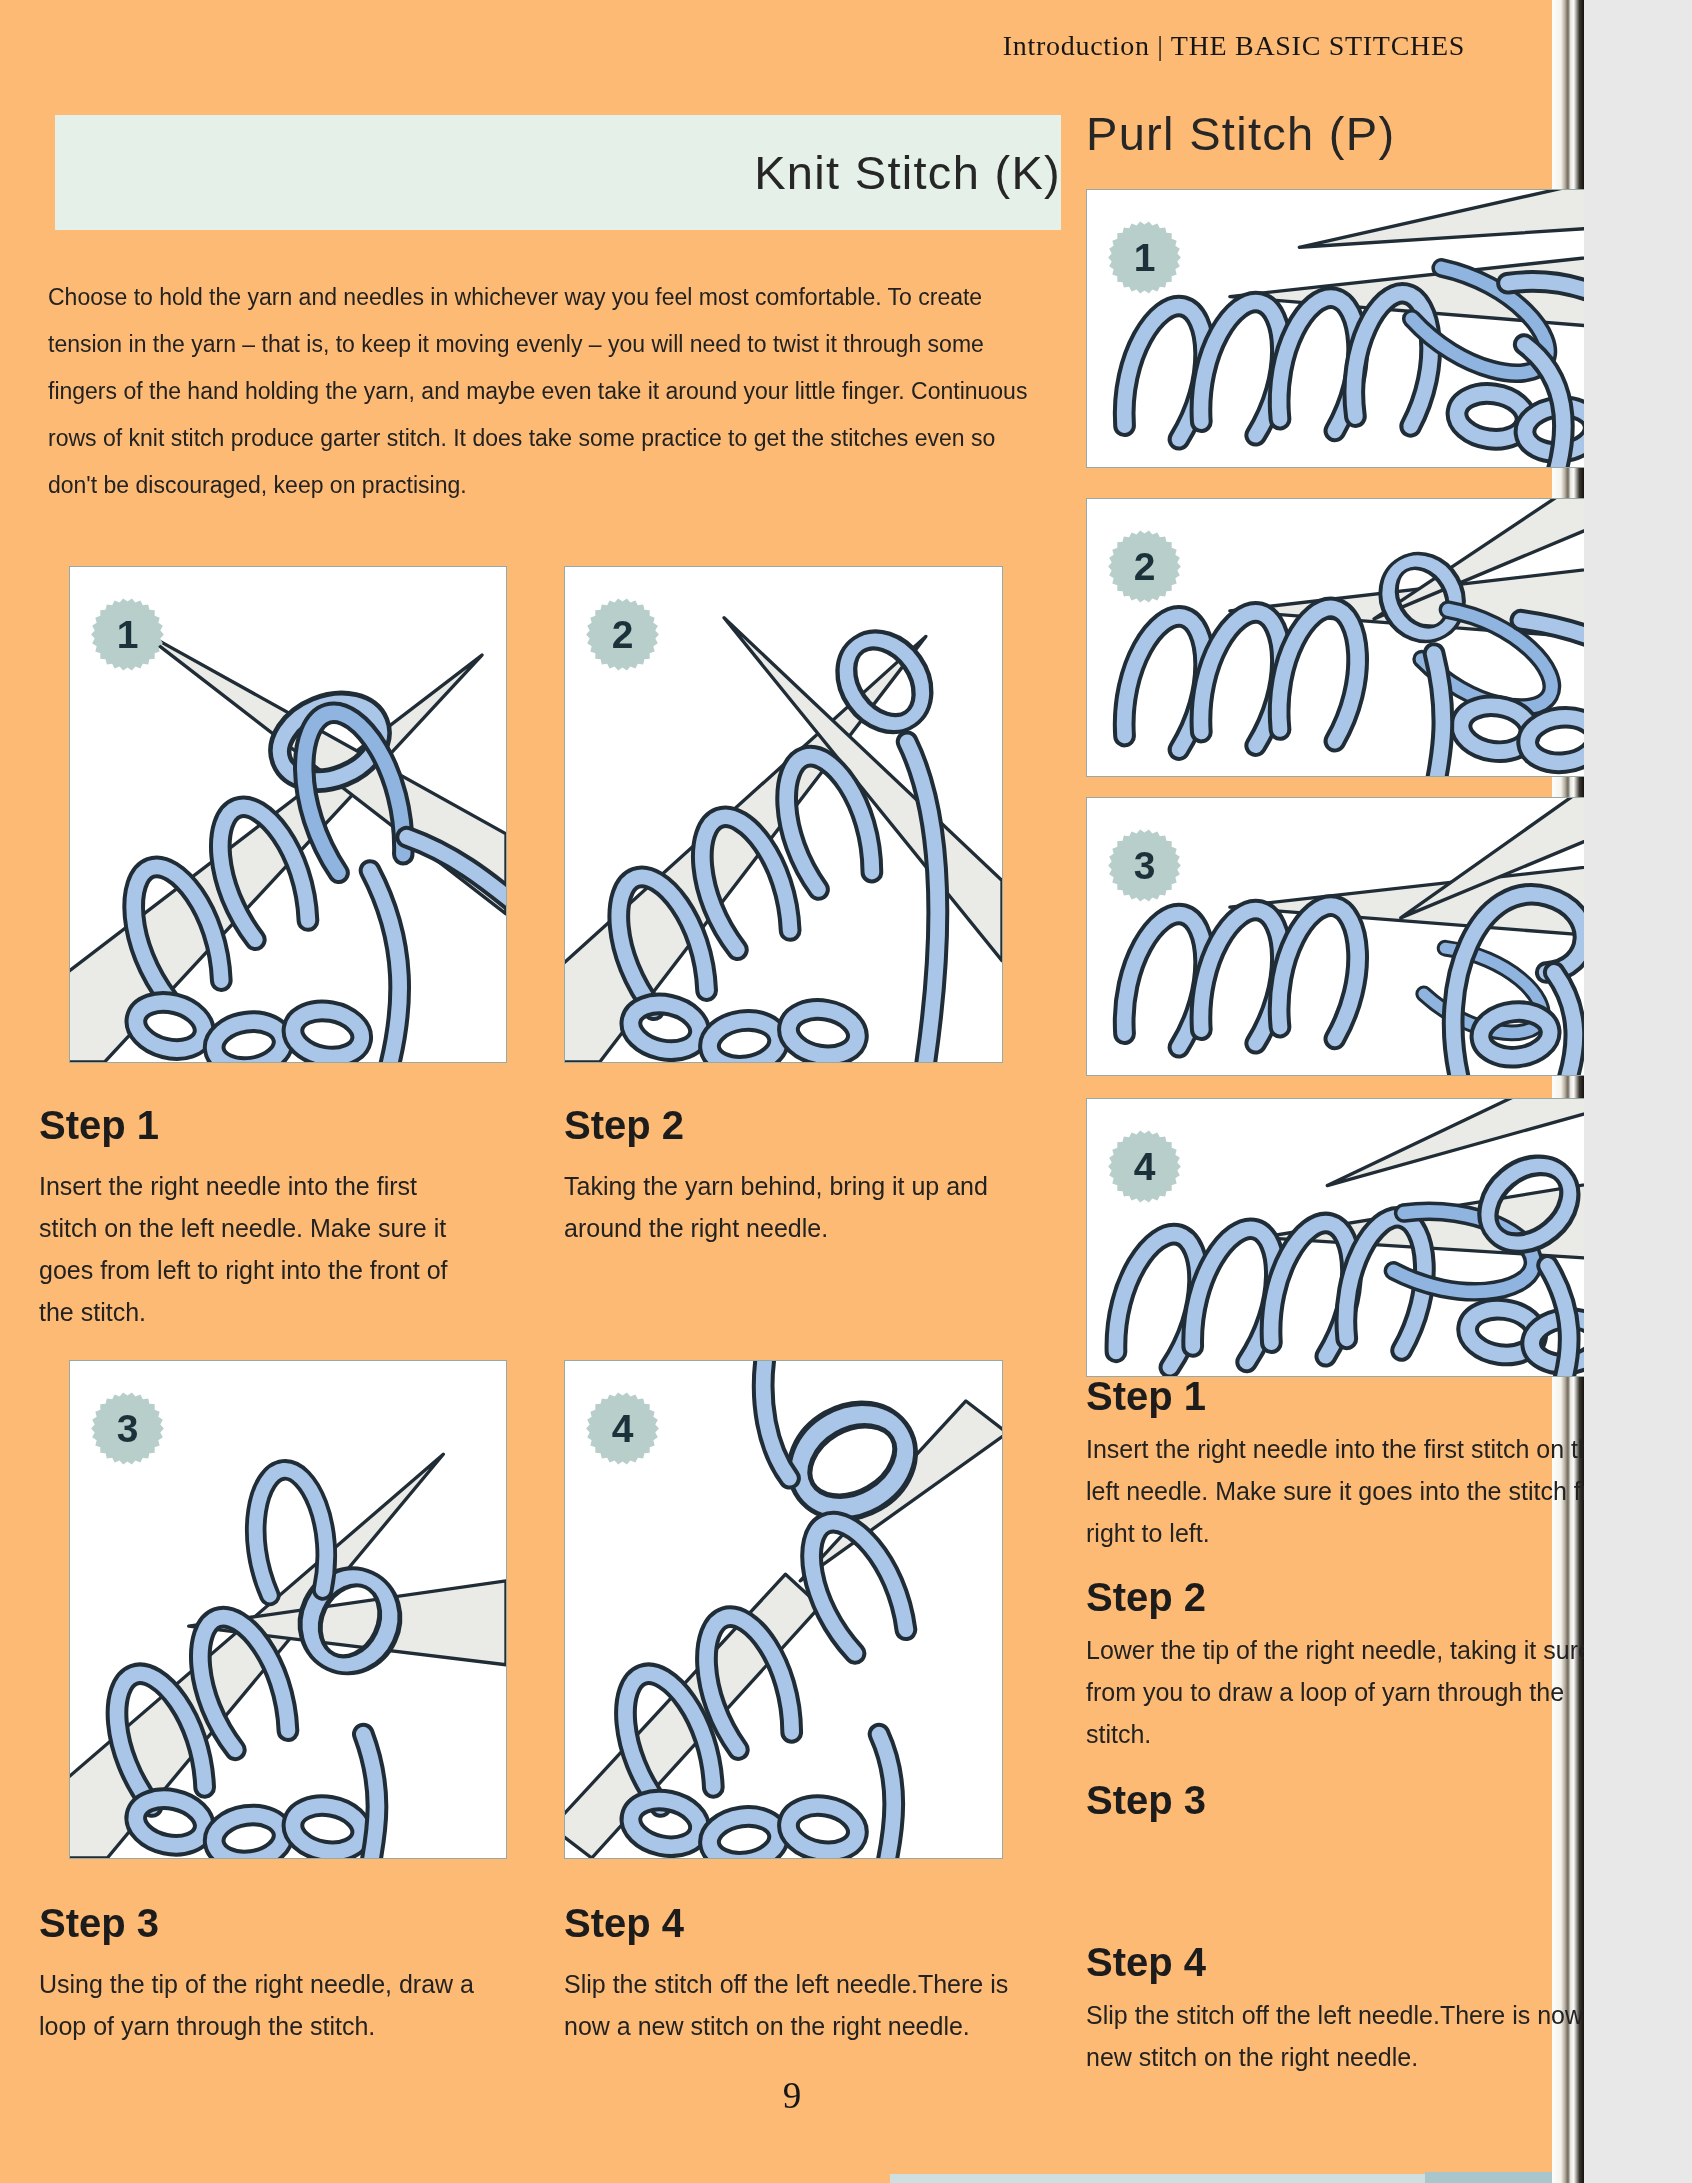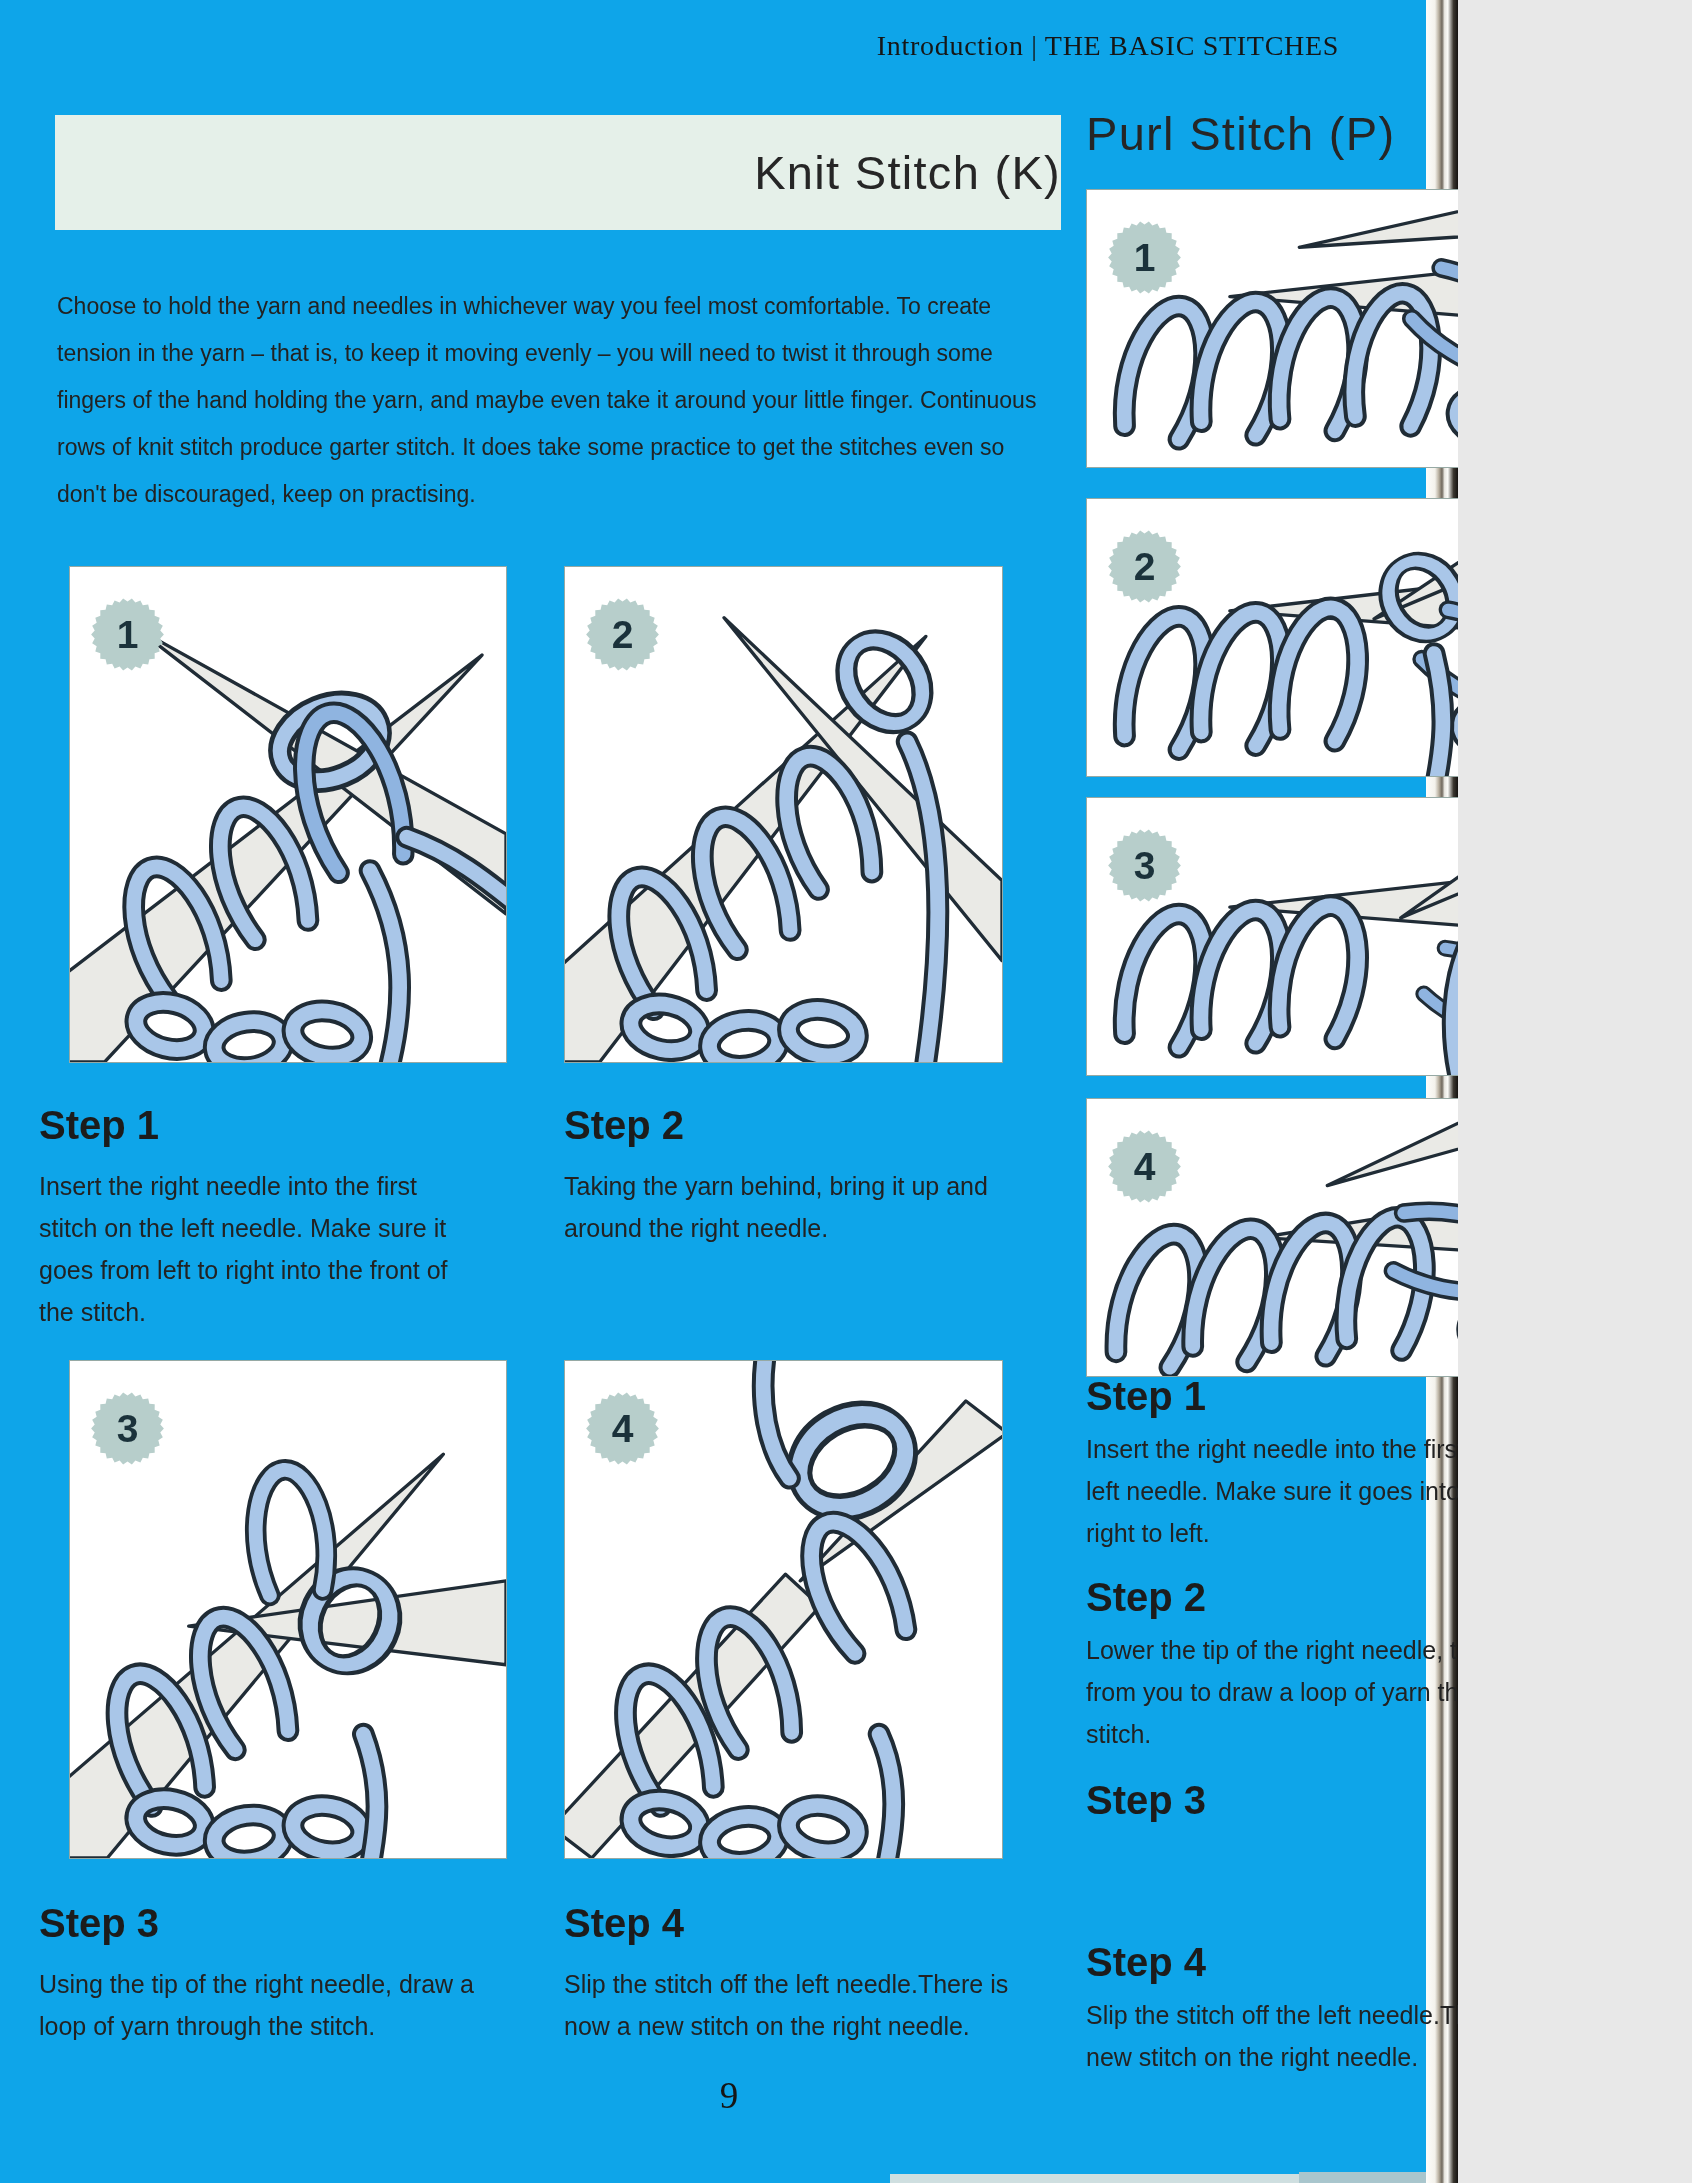--- a/index.html
+++ b/index.html
@@ -1,17 +1,17 @@
 <!DOCTYPE html>
 <html style="font-size:10.7px"><head>
 <meta charset="utf-8">
 <style>
   html,body{margin:0;padding:0;background:#e8e8e8;}
   .page{
-    position:relative;width:1458px;height:2183px;background:#0ea5e9;
+    position:relative;width:1584px;height:2183px;background:#fdba74;
     font-family:"Liberation Sans",sans-serif;color:#1f1f1f;overflow:hidden;
   }
   
   .running-header{
     position:absolute;top:29.5px;right:119px;
     font-family:"Liberation Serif",serif;font-size:28px;color:#161616;letter-spacing:0.7px;
   }
   
   .spine{
     position:absolute;top:0;right:0;width:32px;height:100%;
@@ -25,21 +25,21 @@
     background:#e5f0e9;display:flex;align-items:center;justify-content:flex-end;
   }
   .section-title{
     font-size:47px;font-weight:300;letter-spacing:1.3px;color:#262626;white-space:nowrap;
   }
   .purl-title{
     position:absolute;left:1086px;top:106px;width:536px;text-align:left;
   }
   .intro{
     position:absolute;left:39px;top:265px;width:984px;
-    font-size:23px;line-height:47px;color:#222;margin:18px;
+    font-size:23px;line-height:47px;color:#222;margin:9px;
   }
   
   .panel{position:absolute;background:#ffffff;border:1.3px solid #96a9a4;box-sizing:border-box;}
   .k1{left:69px;top:566px;width:438px;height:497px;}
   .k2{left:564px;top:566px;width:439px;height:497px;}
   .k3{left:69px;top:1360px;width:438px;height:499px;}
   .k4{left:564px;top:1360px;width:439px;height:499px;}
   .p1{left:1086px;top:189px;width:536px;height:279px;}
   .p2{left:1086px;top:498px;width:536px;height:279px;}
   .p3{left:1086px;top:797px;width:536px;height:279px;}

